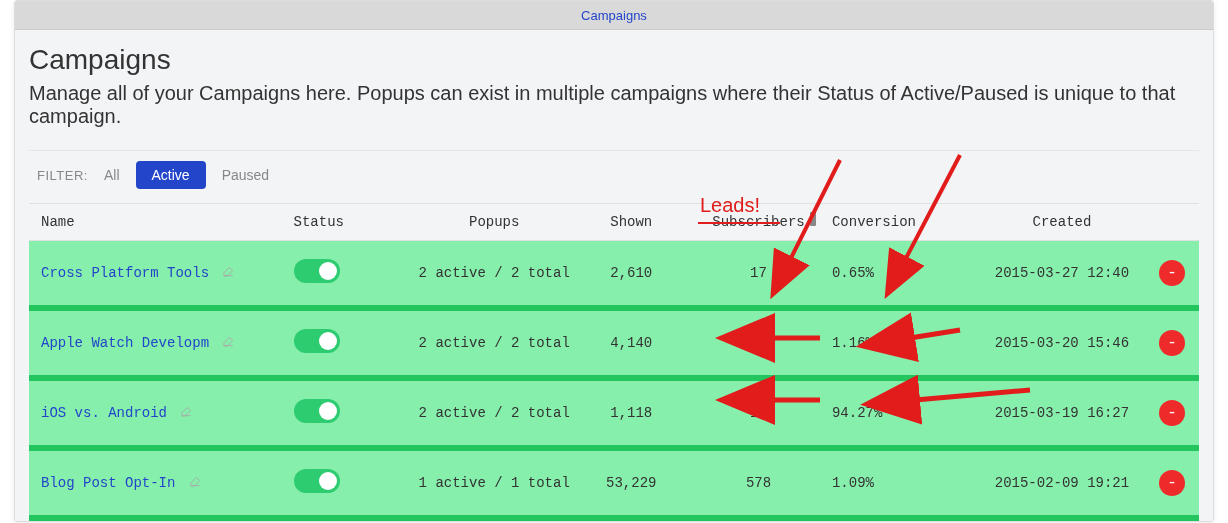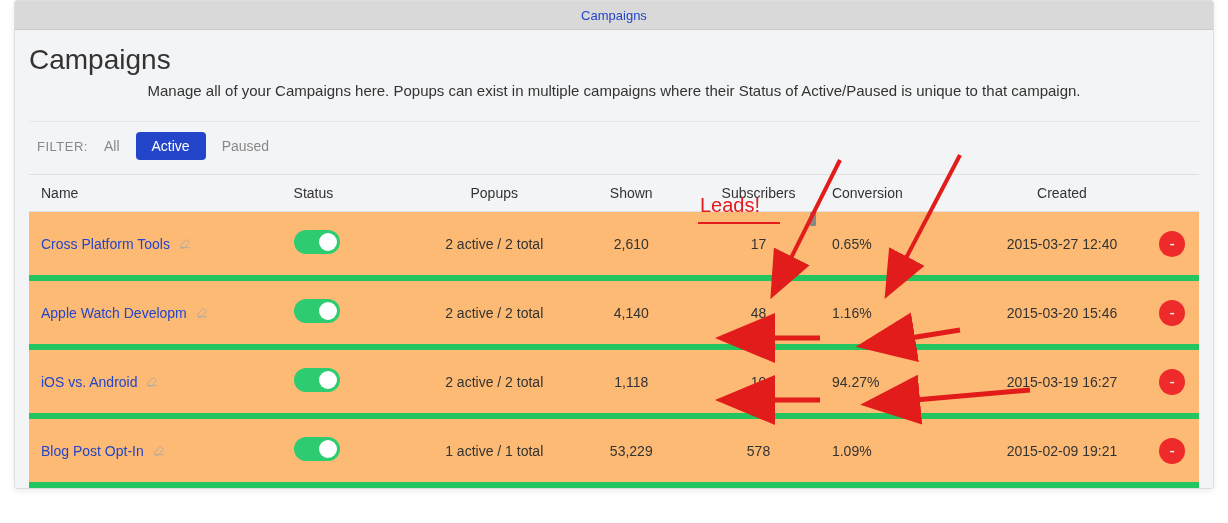--- a/index.html
+++ b/index.html
@@ -31,24 +31,23 @@
       background: #f3f4f6;
       padding: 14px 14px 0 14px;
     }
     .page-title {
       font-size: 28px;
       font-weight: 400;
       color: #333;
       margin-bottom: 6px;
     }
     .page-desc {
-      font-size: 15px;
+      font-size: 20px;
       color: #333;
       margin-bottom: 22px;
-      text-align: center;
     }
     .filter-row {
       padding: 10px 8px 14px 8px;
       display: flex;
       align-items: center;
       gap: 16px;
       border-top: 1px solid #e6e6e6;
     }
     .filter-label {
       color: #888;
@@ -60,21 +59,22 @@
       font-size: 14px;
       cursor: pointer;
     }
     .filter-item.active {
       background: #2345c9;
       color: #fff;
       padding: 6px 16px;
       border-radius: 4px;
     }
     .table-wrap {
-      background: #fdba74;
+      background: #86efac;
+      font-family: Liberation Mono, monospace;
     }
     .col-name { width: 270px; text-align:left; padding-left: 12px;}
     .col-status { width: 120px; text-align:left;}
     .col-popups { width: 170px; text-align:center;}
     .col-shown { width: 110px; text-align:center;}
     .col-subs { width: 150px; text-align:center;}
     .col-conv { width: 150px; }
     .col-created { width: 170px; text-align:center;}
     .col-action { width: 55px; text-align:center;}
     

